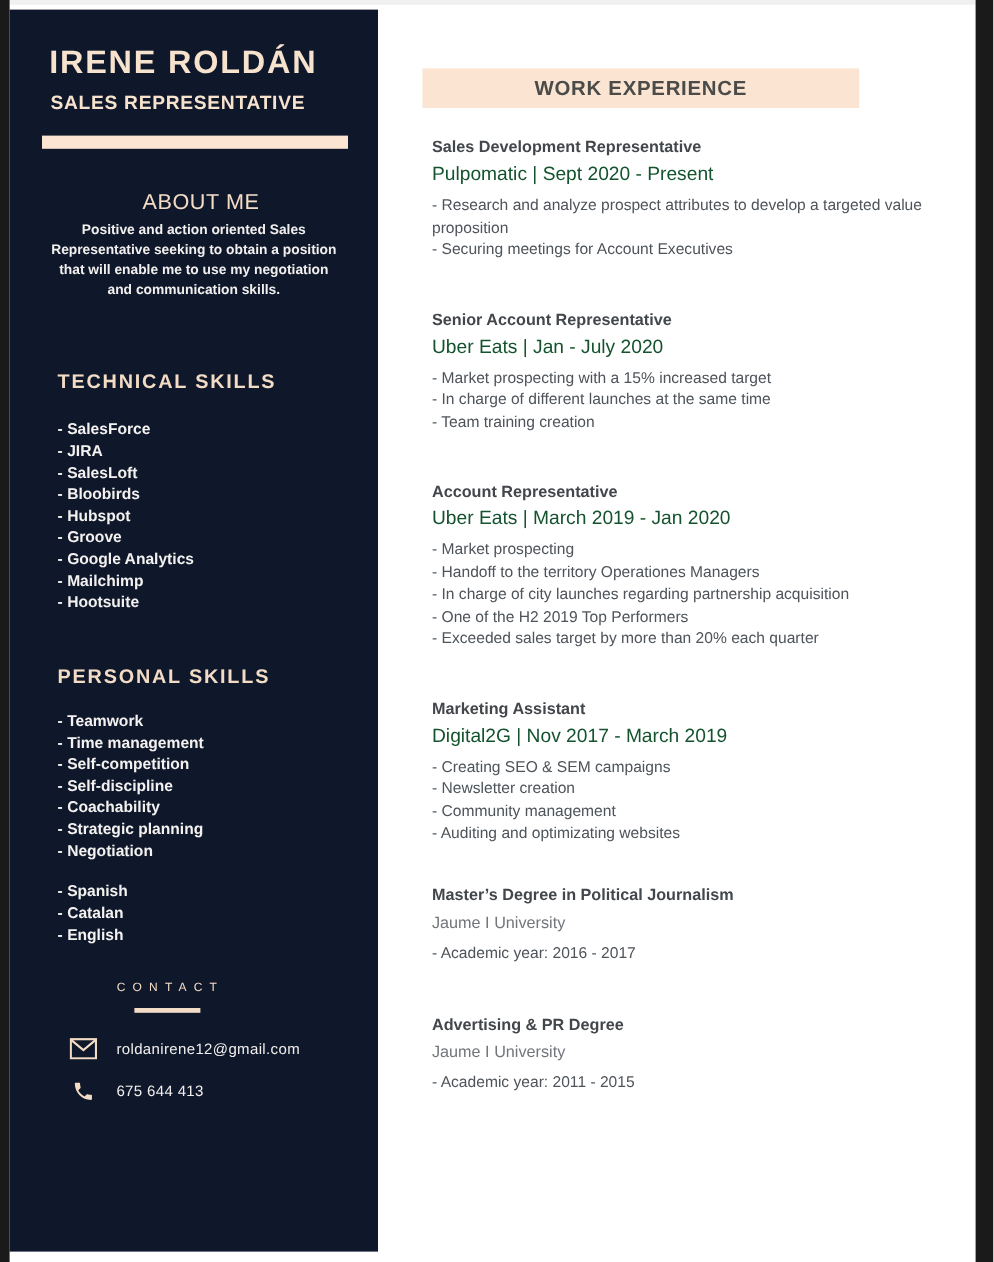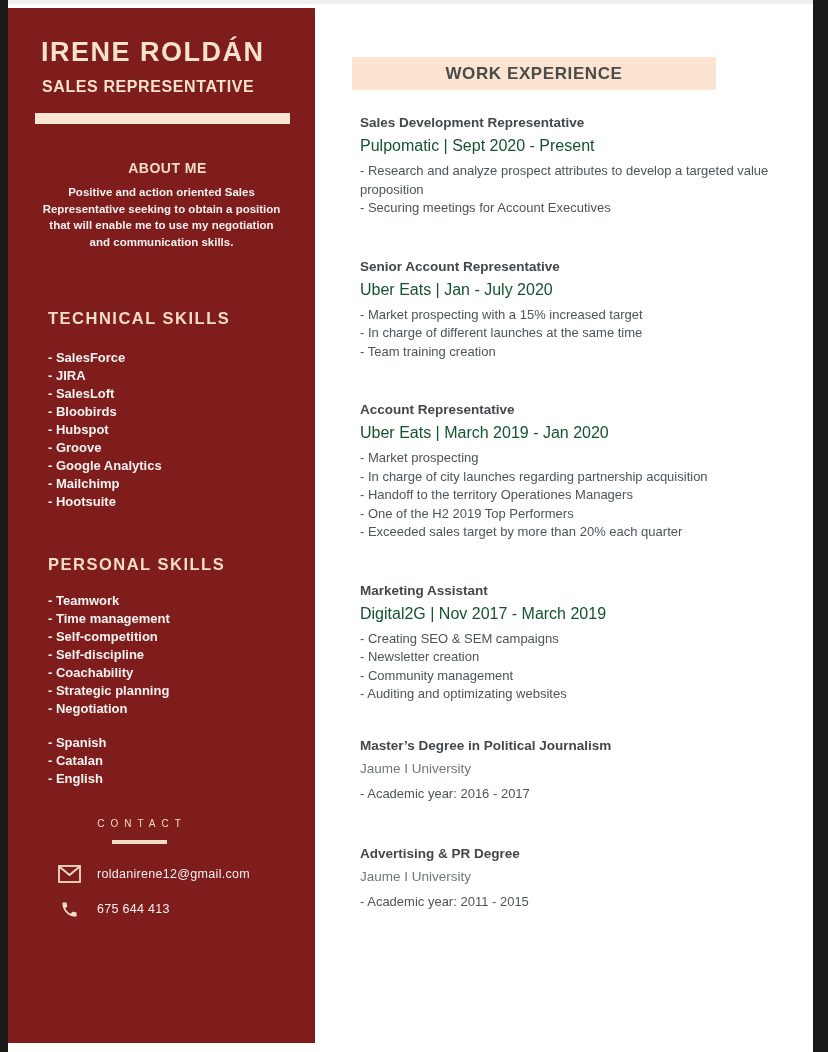--- a/index.html
+++ b/index.html
@@ -7,29 +7,29 @@
   body { font-family:"Liberation Sans", sans-serif; }
 
   .frame { position:relative; width:828px; height:1052px; background:#ffffff; overflow:hidden; }
 
   .edge-left  { position:absolute; left:0; top:0; width:8px;  height:1052px; background:#1a1a1a; }
   .edge-right { position:absolute; right:0; top:0; width:15px; height:1052px; background:#1a1a1a; }
   .edge-top   { position:absolute; left:8px; top:0; width:805px; height:4px; background:#f0f0f0; }
 
   
   .sidebar { position:absolute; left:8px; top:8px; width:307px; height:1035px;
-             background:#7f1d1d; color:#f4f2f0; }
+             background:#0f172a; color:#f4f2f0; }
   .sb-name { margin:27px 20px 0 33px; font-size:27px; font-weight:700; letter-spacing:1.5px;
              line-height:34px; color:#f6e2cd; }
   .sb-role { margin:8px 20px 0 34px; font-size:16px; font-weight:700; letter-spacing:0.6px;
              line-height:20px; color:#f6e2cd; }
   .sb-accent-bar { margin:16px 0 0 27px; width:255px; height:11px; background:#fbe4d1; }
 
   .sb-about { text-align:center; }
-  .sb-about h2 { margin-top:36px; font-size:14px; font-weight:700; letter-spacing:0.5px;
+  .sb-about h2 { margin-top:36px; font-size:18px; font-weight:400; letter-spacing:0.5px;
                  line-height:16px; color:#f3dcc5;margin-left:12px; }
   .sb-about p { margin:8px auto 0; width:242px; font-size:11.5px; font-weight:700;
                 line-height:16.5px; color:#f2f0ee; }
 
   .sb-section h2 { margin-left:40px; font-size:16.5px; font-weight:700; letter-spacing:1.5px;
                    line-height:20px; color:#f3dcc5; }
   .sb-section ul { list-style:none; margin-left:40px; }
   .sb-section li { font-size:13px; font-weight:700; line-height:18px; color:#f4f2f0; }
   .sb-tech h2 { margin-top:58px; }  .sb-tech ul { margin-top:21px; }
   .sb-pers h2 { margin-top:43px; }  .sb-pers ul { margin-top:18px; }
@@ -171,22 +171,22 @@
         <p>- In charge of different launches at the same time</p>
         <p>- Team training creation</p>
       </div>
     </article>
 
     <article class="job job-3">
       <h3>Account Representative</h3>
       <div class="meta">Uber Eats | March 2019 - Jan 2020</div>
       <div class="bullets">
         <p>- Market prospecting</p>
+        <p>- Handoff to the territory Operationes Managers</p>
         <p>- In charge of city launches regarding partnership acquisition</p>
-        <p>- Handoff to the territory Operationes Managers</p>
         <p>- One of the H2 2019 Top Performers</p>
         <p>- Exceeded sales target by more than 20% each quarter</p>
       </div>
     </article>
 
     <article class="job job-4">
       <h3>Marketing Assistant</h3>
       <div class="meta">Digital2G | Nov 2017 - March 2019</div>
       <div class="bullets">
         <p>- Creating SEO &amp; SEM campaigns</p>

